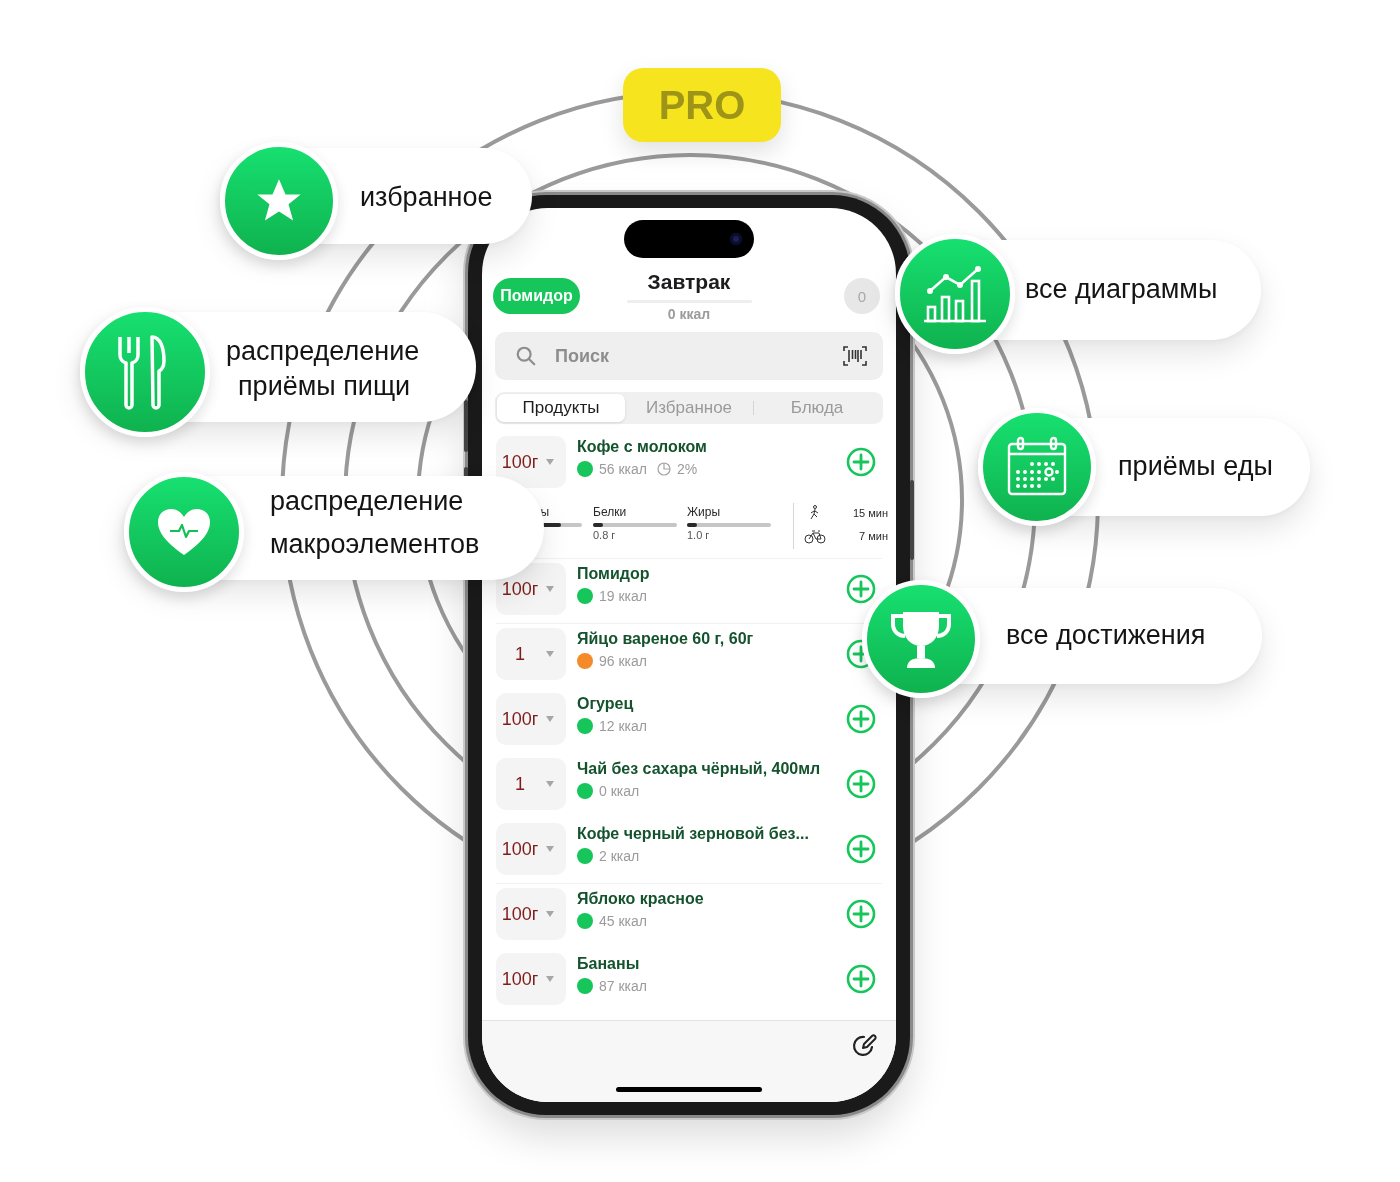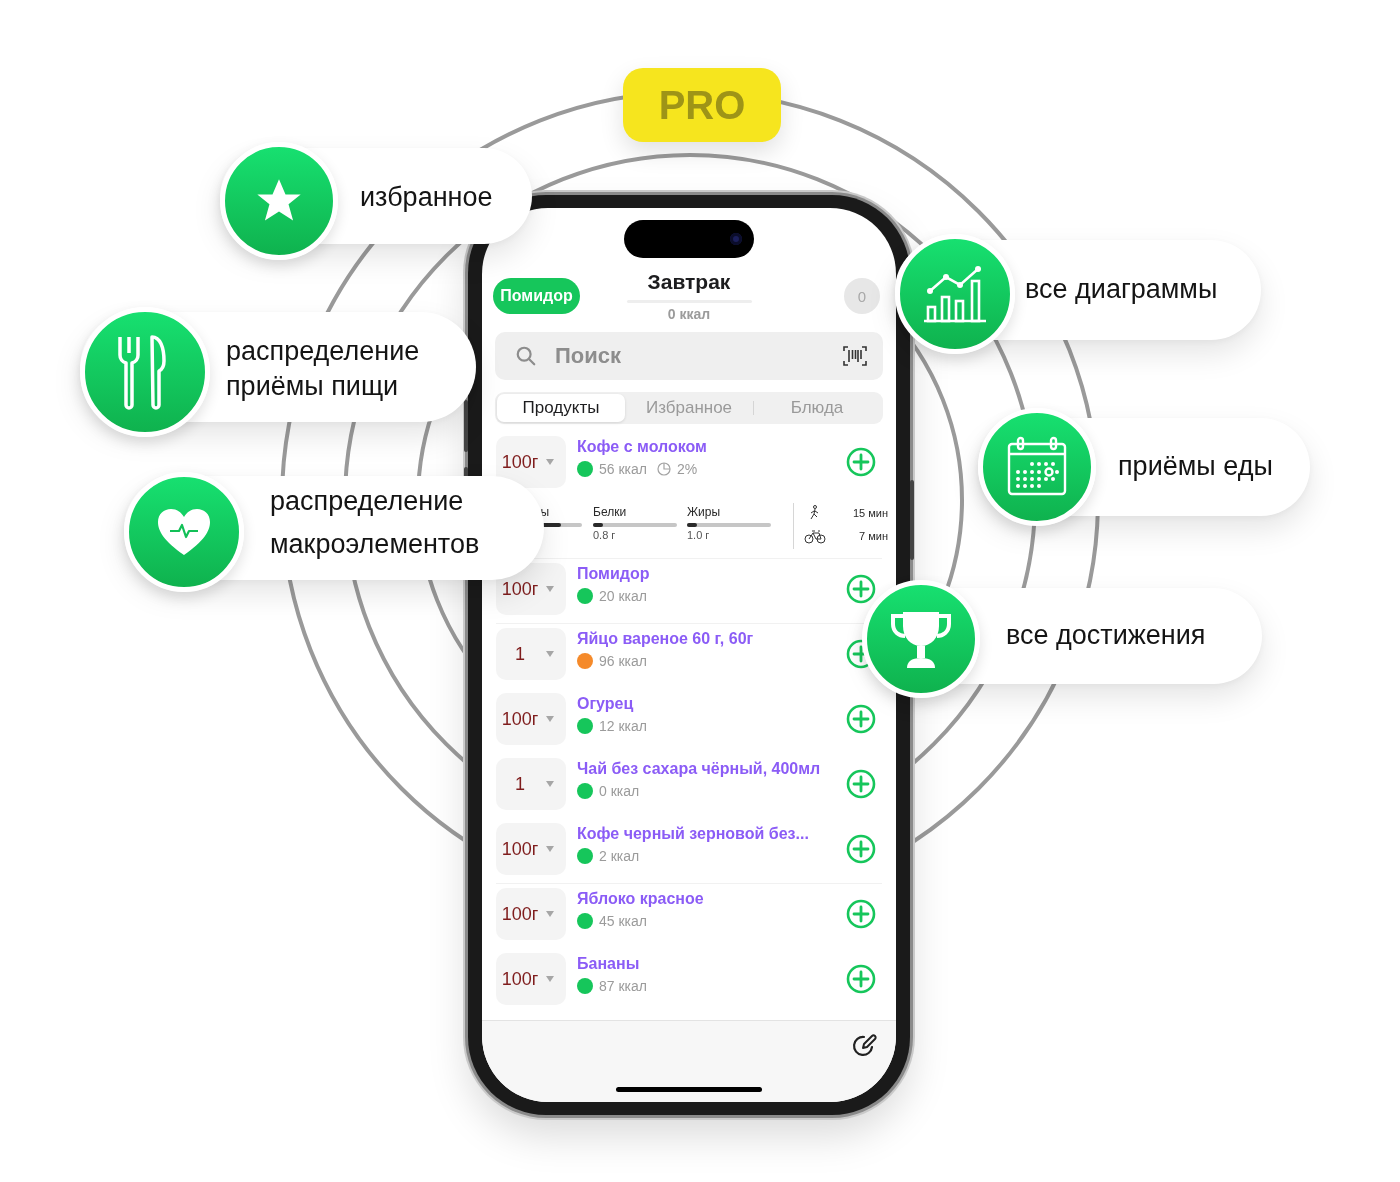--- a/index.html
+++ b/index.html
@@ -48,41 +48,41 @@
   .count-circle {
     position: absolute; right: 16px; top: 8px; width: 36px; height: 36px; border-radius: 50%;
     background: #e7e7e7; color: #a8a8a8; font-size: 15px; display: flex; align-items: center; justify-content: center;
   }
 
   .search {
     position: absolute; left: 13px; right: 13px; top: 124px; height: 48px;
     background: #efefef; border-radius: 10px; display: flex; align-items: center;
   }
   .search .q-icon { margin-left: 20px; width: 22px; height: 22px; }
-  .search .ph { margin-left: 18px; font-size: 22px; font-weight: 700; color: #8d8d8d; }
+  .search .ph { margin-left: 18px; font-size: 18px; font-weight: 700; color: #8d8d8d; }
   .search .bc-icon { position: absolute; right: 16px; top: 13px; width: 24px; height: 22px; }
 
   .segmented {
     position: absolute; left: 13px; right: 13px; top: 184px; height: 32px;
     background: #f0f0f0; border-radius: 9px; display: flex; padding: 2px;
   }
   .seg { flex: 1; display: flex; align-items: center; justify-content: center; font-size: 17px; color: #9a9a9a; position: relative; }
   .seg.active { background: #fff; color: #1d1d1f; border-radius: 7px; box-shadow: 0 1px 3px rgba(0,0,0,0.12); }
   .seg.sep::before { content: ""; position: absolute; left: 0; top: 7px; bottom: 7px; width: 1px; background: #d5d5d5; }
 
   .list { position: absolute; left: 0; right: 0; top: 224px; }
   .row { position: relative; height: 65px; }
   .row .divider { position: absolute; left: 14px; right: 14px; bottom: 0; height: 1px; background: #f1f1f1; }
   .qty {
     position: absolute; left: 14px; top: 4px; width: 70px; height: 52px; border-radius: 10px;
     background: #f4f4f4; display: flex; align-items: center;
   }
   .qty .qv { width: 48px; text-align: center; font-size: 18px; color: #7f1d1d; }
   .qty .tri { width: 0; height: 0; border-left: 4px solid transparent; border-right: 4px solid transparent; border-top: 6px solid #a6a6a6; margin-left: 2px; }
-  .fname { position: absolute; left: 95px; top: 6px; font-size: 16px; font-weight: 700; color: #8b5cf6; white-space: nowrap; }
+  .fname { position: absolute; left: 95px; top: 6px; font-size: 16px; font-weight: 700; color: #14532d; white-space: nowrap; }
   .fmeta { position: absolute; left: 95px; top: 29px; display: flex; align-items: center; font-size: 14px; color: #9b9b9b; }
   .fmeta .dot { width: 16px; height: 16px; border-radius: 50%; margin-right: 6px; }
   .fmeta .pie { width: 14px; height: 14px; margin-left: 10px; margin-right: 6px; }
   .plus {
     position: absolute; right: 20px; top: 15px; width: 30px; height: 30px;
   }
 
   .macros { position: absolute; left: 0; right: 0; top: 65px; height: 62px; }
   .macro { position: absolute; top: 8px; }
   .macro .ml { font-size: 12px; color: #2a2a2a; }
@@ -244,21 +244,21 @@
       </div>
 
       <div class="row">
         <div class="qty">
             <span class="qv">100г</span>
             <span class="tri"></span>
           </div>
         <div class="fname">Помидор</div>
         <div class="fmeta">
             <span class="dot" style="background:#16c65b"></span>
-            <span>20 ккал</span>
+            <span>19 ккал</span>
           </div>
         <svg class="plus" viewBox="0 0 30 30">
             <circle cx="15" cy="15" r="13" fill="none" stroke="#16c65b" stroke-width="2.6"></circle>
             <path d="M15 8v14M8 15h14" stroke="#16c65b" stroke-width="2.8" stroke-linecap="round"></path>
           </svg>
         <div class="divider"></div>
       </div>
       <div class="row">
         <div class="qty">
             <span class="qv">1</span>
@@ -374,21 +374,21 @@
 <div class="pill" style="left:80px; top:312px; width:396px; height:110px;">
   <div class="circle" style="left:0; top:-5px; width:130px; height:130px;">
     <svg width="62" height="78" viewBox="0 0 62 78">
         <g fill="none" stroke="#fff" stroke-width="3.5" stroke-linejoin="round">
           <path d="M6 4v18a8 8 0 0 0 6 8v42a3 3 0 0 0 6 0V30a8 8 0 0 0 6-8V4M15 4v16"></path>
           <path d="M38 4c8 0 12 10 12 24 0 6-3 9-5 10v34a3 3 0 0 1-6 0z"></path>
         </g>
       </svg>
   </div>
   <div class="ptxt" style="left:146px; top:22px;">распределение</div>
-  <div class="ptxt" style="left:146px; top:57px;">приёмы пищи</div>
+  <div class="ptxt" style="left:158px; top:57px;">приёмы пищи</div>
 </div>
 
 <div class="pill" style="left:124px; top:476px; width:420px; height:104px;">
   <div class="circle" style="left:0; top:-4px; width:120px; height:120px;">
     <svg width="56" height="50" viewBox="0 0 56 50">
         <path d="M28 48C8 34 2 24 2 15 2 7 8 2 15 2c6 0 10 3 13 8 3-5 7-8 13-8 7 0 13 5 13 13 0 9-6 19-26 33z" fill="#fff"></path>
         <path d="M14 24h9l3-6 4 12 3-6h9" fill="none" stroke="#12c057" stroke-width="2.2" stroke-linejoin="round"></path>
       </svg>
   </div>
   <div class="ptxt" style="left:146px; top:8px;">распределение</div>

